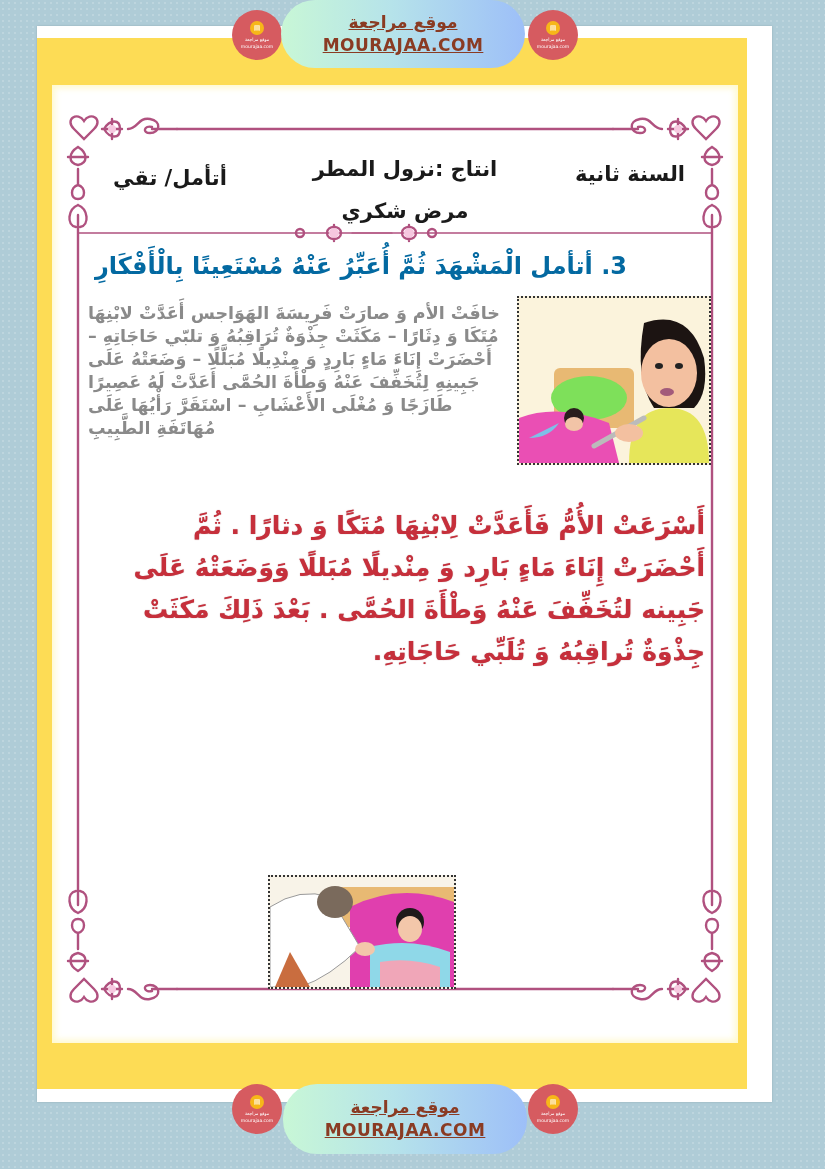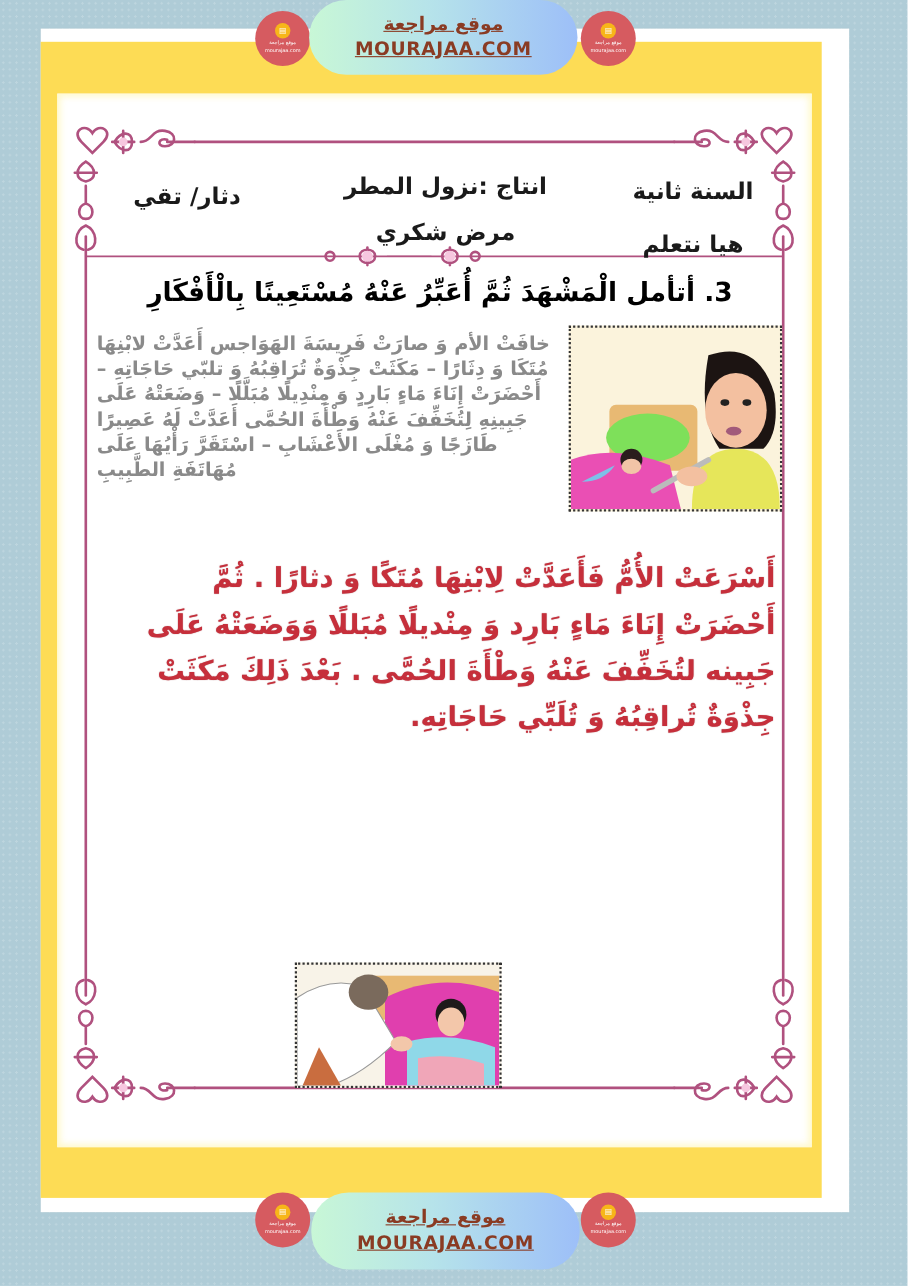--- a/index.html
+++ b/index.html
@@ -17,22 +17,22 @@
   
   .frame-svg { position:absolute; left:52px; top:85px; width:686px; height:958px; }
 
   
   .hdr { position:absolute; direction:rtl; color:#1a1a1a; font-weight:bold; font-family:"DejaVu Sans", sans-serif; }
   .hdr-right { left:560px; top:150px; width:140px; text-align:center; font-size:21px; line-height:48px; }
   .hdr-mid { left:300px; top:148px; width:210px; text-align:center; font-size:21px; line-height:42px; }
   .hdr-left { left:100px; top:166px; width:140px; text-align:center; font-size:21px; }
 
   .section-title {
-    position:absolute; left:95px; top:252px; width:610px; direction:rtl; text-align:center;
-    font-size:24px; font-weight:bold; color:#000000; letter-spacing:0.3px; white-space:nowrap;
+    position:absolute; left:95px; top:252px; width:610px; direction:rtl; text-align:left;
+    font-size:24px; font-weight:bold; color:#0369a1; letter-spacing:0.3px; white-space:nowrap;
   }
 
   .gray-para {
     position:absolute; left:88px; top:302px; width:425px; direction:rtl; text-align:left;
     font-size:17.5px; line-height:23px; color:#8a8a8a; font-weight:bold;
   }
 
   .illus1 { position:absolute; left:517px; top:296px; width:194px; height:169px; border:2px dotted #333; box-sizing:border-box; overflow:hidden; background:#fbf3dc; }
   .illus2 { position:absolute; left:268px; top:875px; width:188px; height:114px; border:2px dotted #333; box-sizing:border-box; overflow:hidden; background:#f8f3e8; }
 
@@ -119,27 +119,26 @@
     <circle cx="357" cy="148" r="5"></circle>
     <circle cx="60" cy="44" r="4"></circle>
     <circle cx="626" cy="44" r="4"></circle>
     <circle cx="60" cy="904" r="4"></circle>
     <circle cx="626" cy="904" r="4"></circle>
   </g>
 </svg>
 
 <div class="hdr hdr-right">
   <div>السنة ثانية</div>
-  <div>هيا نتعلم</div>
 </div>
 <div class="hdr hdr-mid">
   <div>انتاج :نزول المطر</div>
   <div>مرض شكري</div>
 </div>
-<div class="hdr hdr-left">دثار/ تقي</div>
+<div class="hdr hdr-left">أتأمل/ تقي</div>
 
 <div class="section-title">3. أتأمل الْمَشْهَدَ ثُمَّ أُعَبِّرُ عَنْهُ مُسْتَعِينًا بِالْأَفْكَارِ</div>
 
 <div class="gray-para">خافَتْ الأم وَ صارَتْ فَرِيسَةَ الهَوَاجس أَعَدَّتْ لابْنِهَا مُتَكَا وَ دِثَارًا – مَكَثَتْ جِذْوَةٌ تُرَاقِبُهُ وَ تلبّي حَاجَاتِهِ – أَحْضَرَتْ إِنَاءَ مَاءٍ بَارِدٍ وَ مِنْدِيلًا مُبَلَّلًا – وَضَعَتْهُ عَلَى جَبِينِهِ لِتُخَفِّفَ عَنْهُ وَطْأَةَ الحُمَّى أَعَدَّتْ لَهُ عَصِيرًا طَازَجًا وَ مُغْلَى الأَعْشَابِ – اسْتَقَرَّ رَأْيُهَا عَلَى مُهَاتَفَةِ الطَّبِيبِ</div>
 
 <div class="illus1">
   <svg width="190" height="165" viewBox="0 0 190 165" xmlns="http://www.w3.org/2000/svg">
     <rect x="0" y="0" width="190" height="165" fill="#fbf3dc"></rect>
     <rect x="35" y="70" width="80" height="60" rx="6" fill="#e8b973"></rect>
     <ellipse cx="70" cy="100" rx="38" ry="22" fill="#7ee05a"></ellipse>

